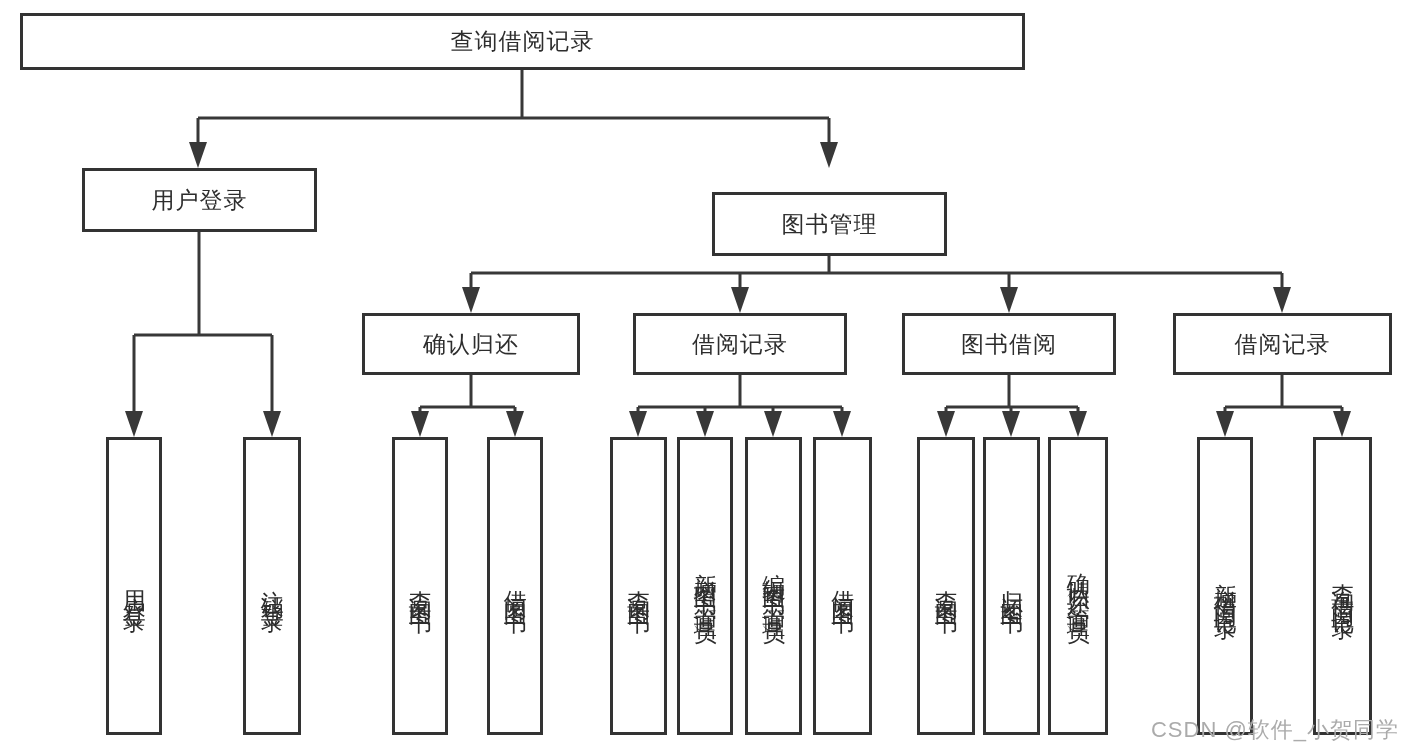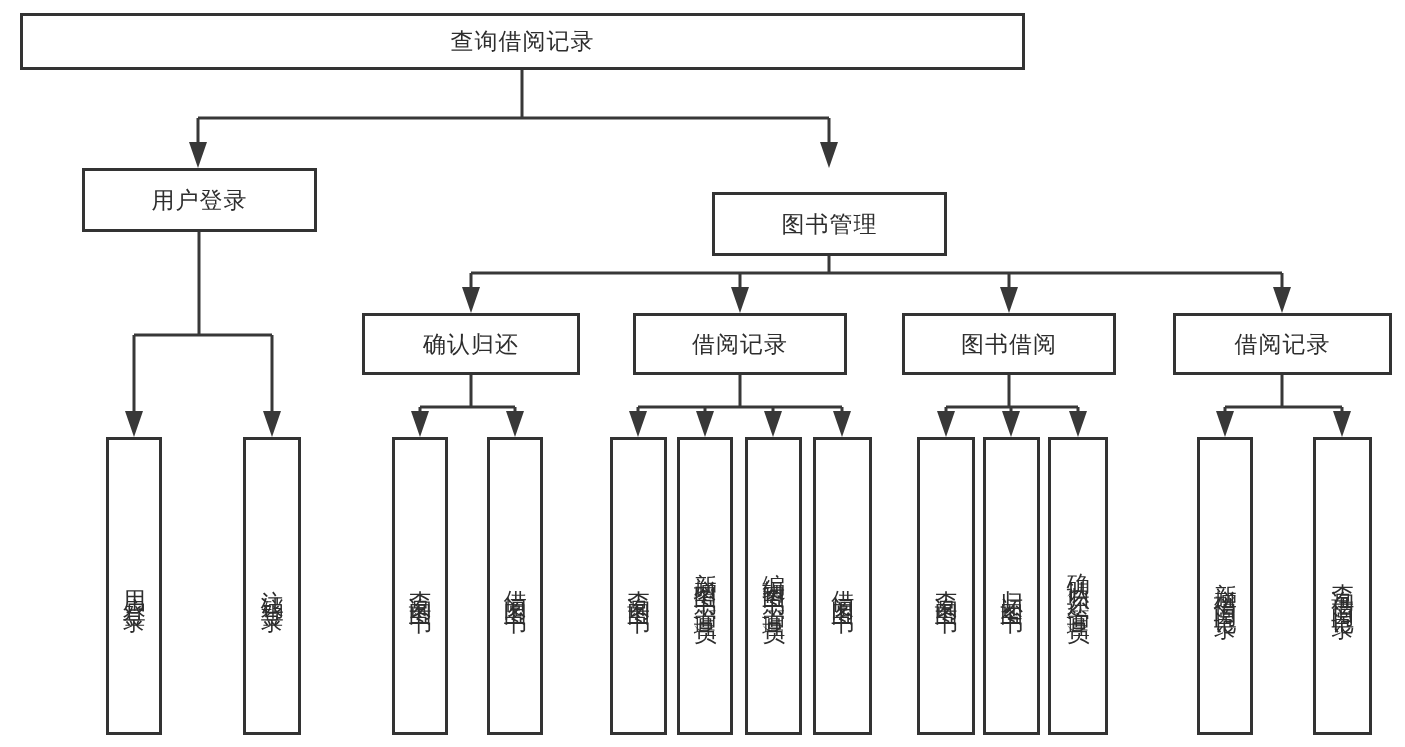--- a/index.html
+++ b/index.html
@@ -135,14 +135,15 @@
     <span class="vtext">确认归还（管理员）</span>
   </div>
 
   <div class="box leaf" style="left:1197px; top:437px; width:56px; height:298px;">
     <span class="vtext">新增借阅记录</span>
   </div>
   <div class="box leaf" style="left:1313px; top:437px; width:59px; height:298px;">
     <span class="vtext">查询借阅记录</span>
   </div>
 
+  <div class="watermark">CSDN @软件_小贺同学</div>
 
 </div>
 
 </body></html>

